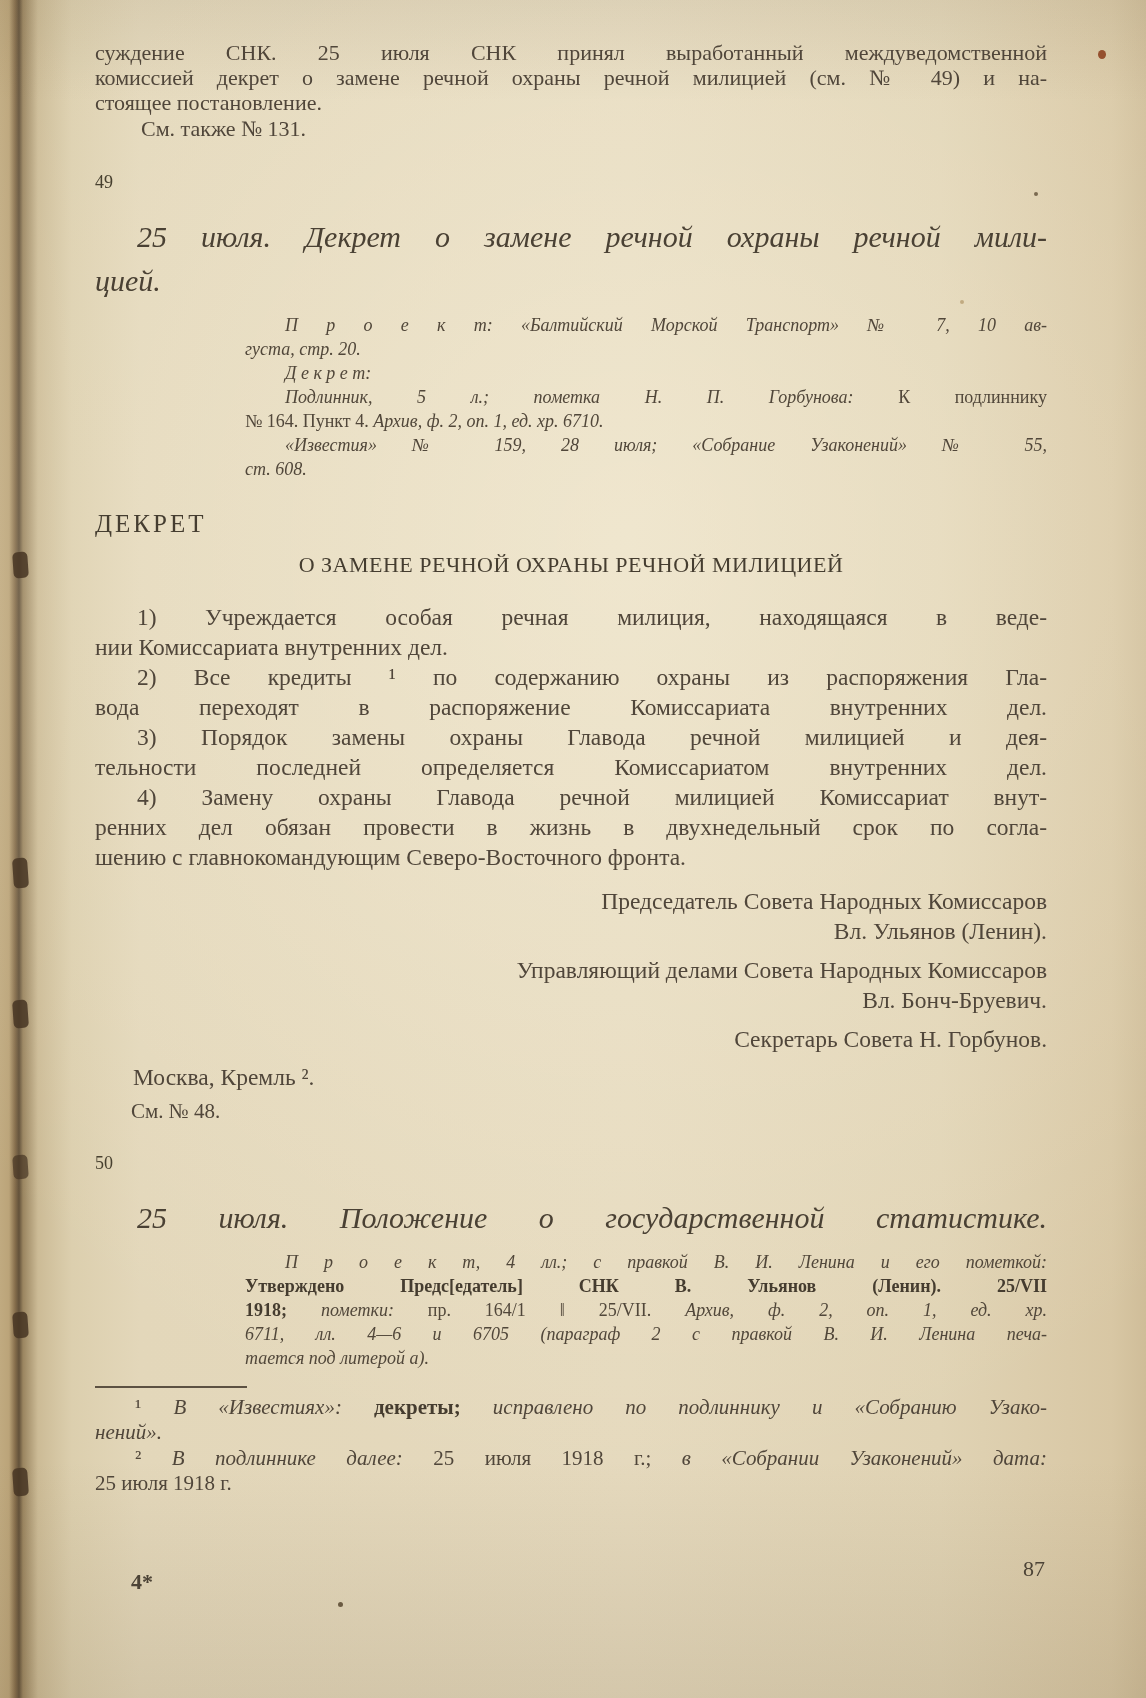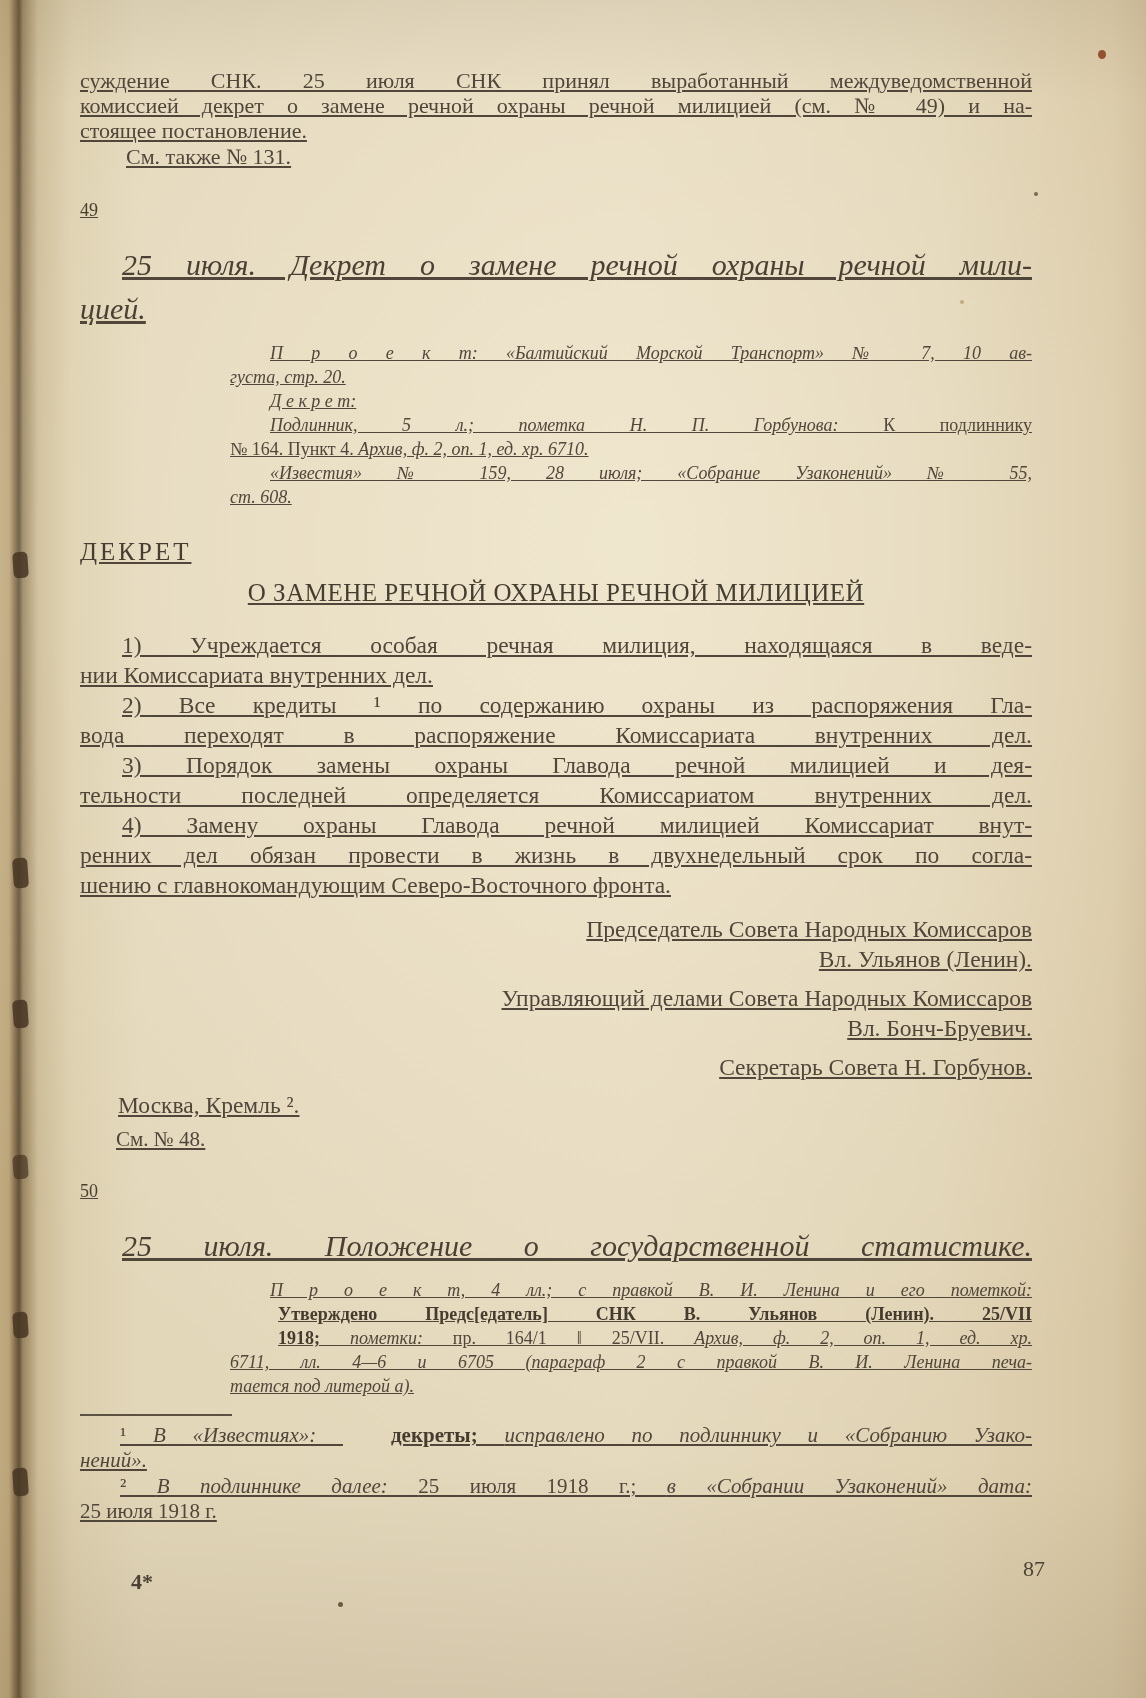--- a/index.html
+++ b/index.html
@@ -21,45 +21,45 @@
     position: absolute;
     left: 13px;
     width: 15px;
     background: #463523;
     border-radius: 5px;
     opacity: 0.85;
     transform: rotate(-4deg);
   }
   .speck { position: absolute; border-radius: 50%; }
 
-  .content { position: absolute; left: 80px; top: 0; width: 952px; padding-top: 68px; text-decoration: underline; }
+  .content { position: absolute; left: 95px; top: 0; width: 952px; padding-top: 40px; }
 
   .ln { text-align: justify; }
   .jl { text-align-last: justify; }
   .ind { text-indent: 42px; }
 
   .commentary { font-size: 22px; line-height: 25px; }
   .see-also { font-size: 22px; line-height: 25px; text-indent: 46px; margin-top: 1px; }
 
   .entry-num { text-align: left; font-size: 18px; line-height: 30px; color: #47402f; }
   .num-49 { margin-top: 26px; }
   .num-50 { margin-top: 24px; }
 
   .entry-heading { font-style: italic; font-size: 30px; line-height: 44px; margin-top: 18px; color: #4a4134; }
 
   .src { margin-left: 150px; font-size: 18px; line-height: 24px; font-style: italic; color: #51473a; }
   .src-49 { margin-top: 10px; }
   .src-50 { margin-top: 10px; }
   .src .ind { text-indent: 40px; }
   .seg-n { font-style: normal; }
   .seg-i { font-style: italic; }
-  .seg-b { font-style: normal; font-weight: 700; color: #453c2f; margin-left: 48px; }
+  .seg-b { font-style: normal; font-weight: 700; color: #453c2f; }
 
   .decree-title-1 { text-align: left; font-size: 25px; line-height: 30px; letter-spacing: 3px; margin-top: 28px; color: #453d30; }
-  .decree-title-2 { text-align: center; font-size: 25px; line-height: 34px; letter-spacing: 0.5px; margin-top: 9px; color: #453d30; }
+  .decree-title-2 { text-align: center; font-size: 22px; line-height: 34px; letter-spacing: 0.5px; margin-top: 9px; color: #453d30; }
 
   .body-text { font-size: 23.5px; line-height: 30px; margin-top: 20px; }
 
   .sig-block { text-align: right; font-size: 23.5px; line-height: 30px; }
   .sig-1 { margin-top: 14px; }
   .sig-2 { margin-top: 9px; }
   .sig-3 { margin-top: 9px; }
 
   .place-line { font-size: 23.5px; line-height: 30px; text-indent: 38px; margin-top: 8px; }
   .see-ref { font-size: 21px; line-height: 26px; text-indent: 36px; margin-top: 6px; }

